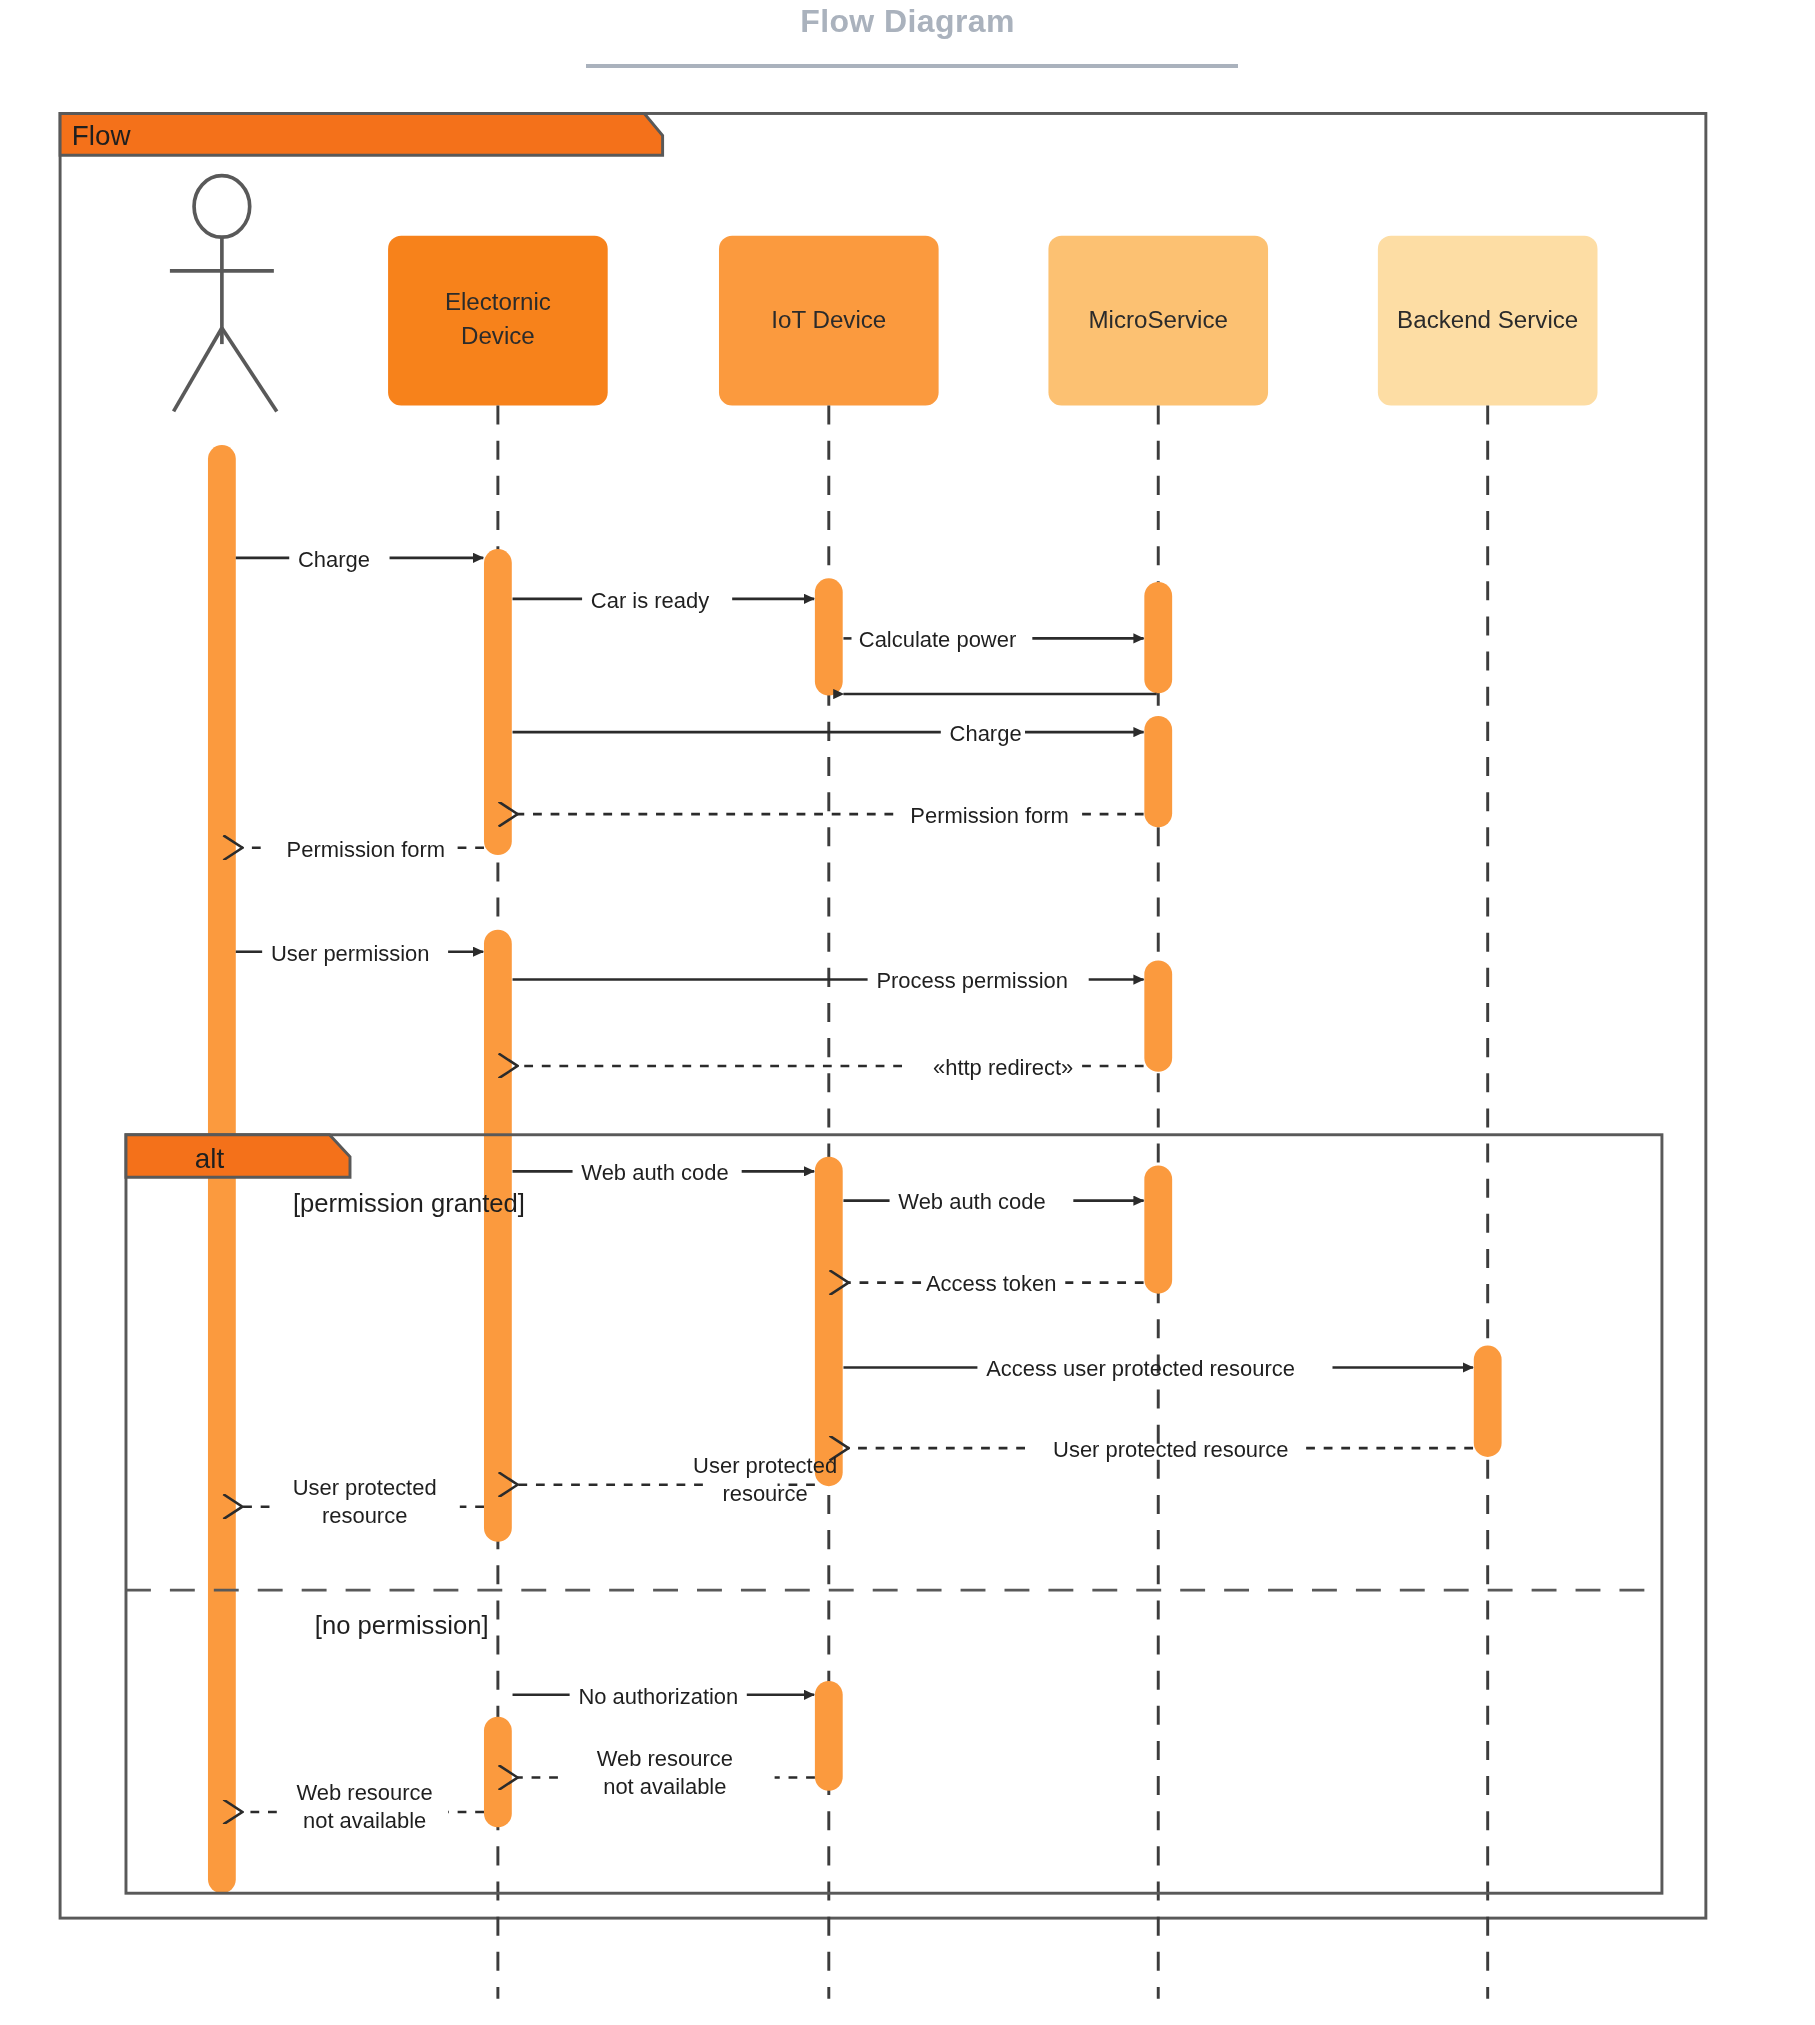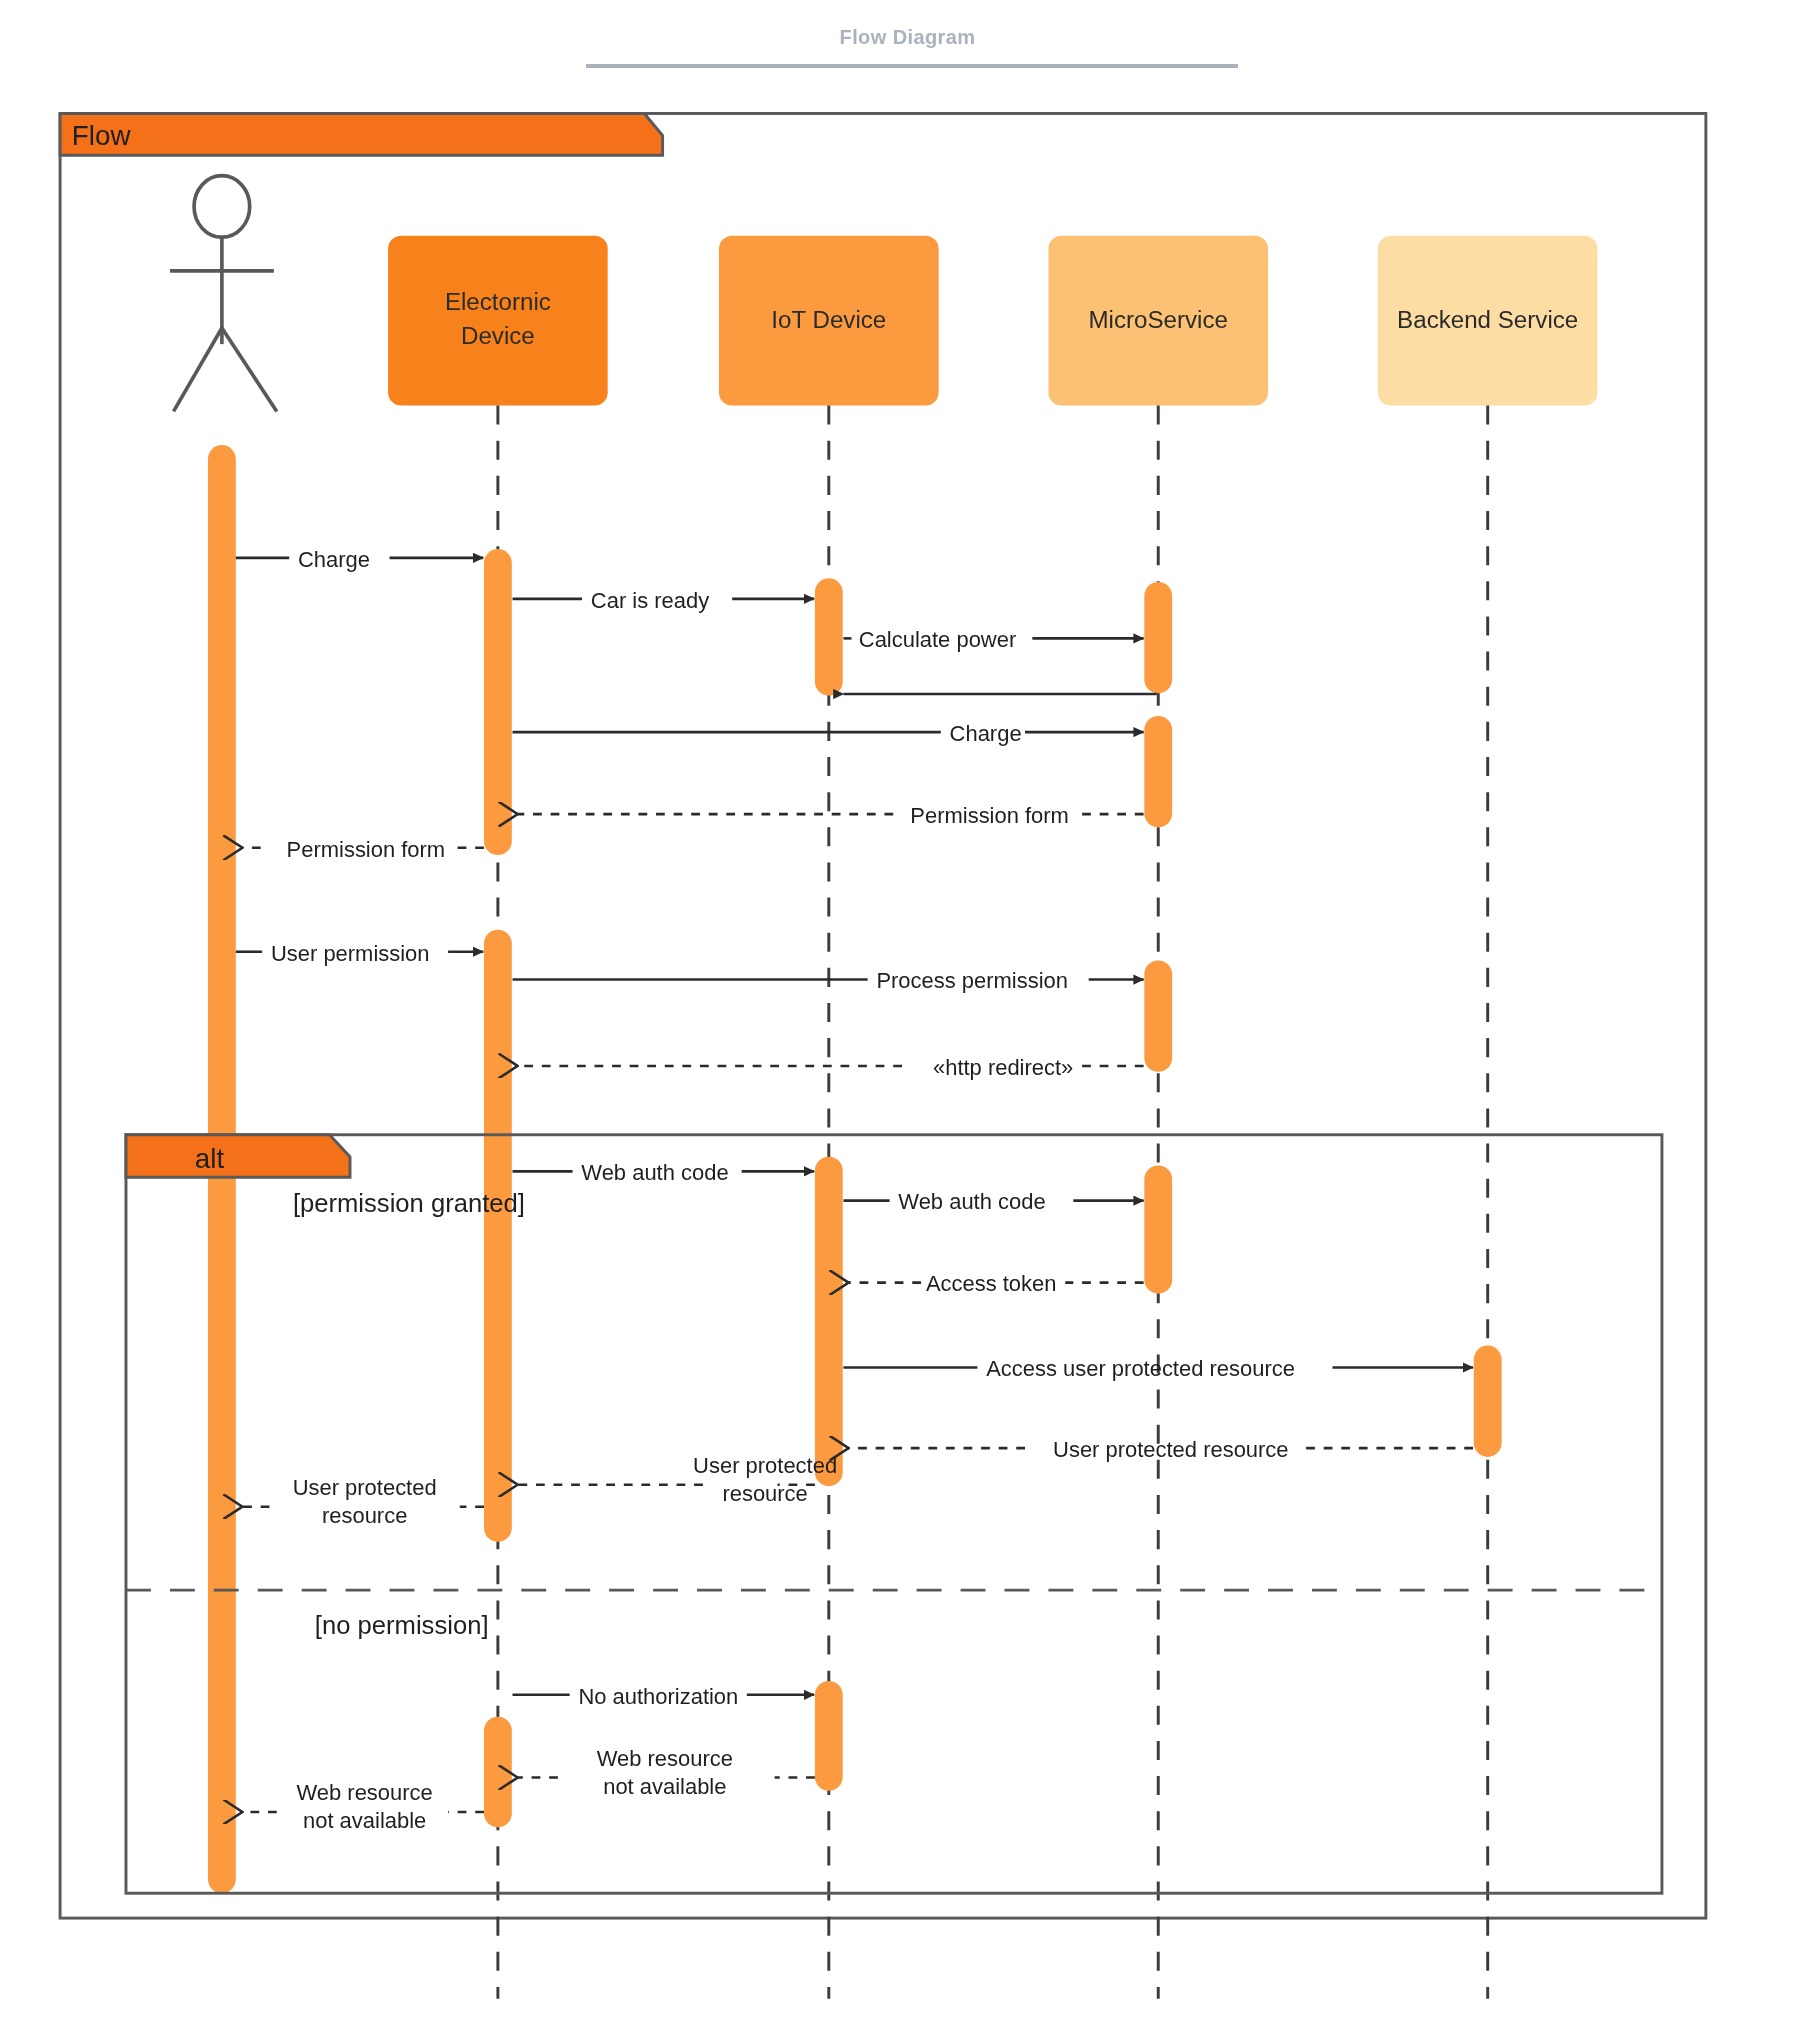--- a/index.html
+++ b/index.html
@@ -15,24 +15,24 @@
   }
   #stage {
     position: relative;
     width: 1815px;
     height: 2025px;
     background: #ffffff;
   }
   .diagram-title {
     position: absolute;
     left: 0;
-    top: 26px;
+    top: 3px;
     width: 1815px;
     text-align: center;
-    font-size: 20px;
+    font-size: 32px;
     font-weight: bold;
     color: #aab2bd;
     letter-spacing: 0.4px;
   }
   .title-rule {
     position: absolute;
     left: 586px;
     top: 64px;
     width: 652px;
     height: 3.7px;

